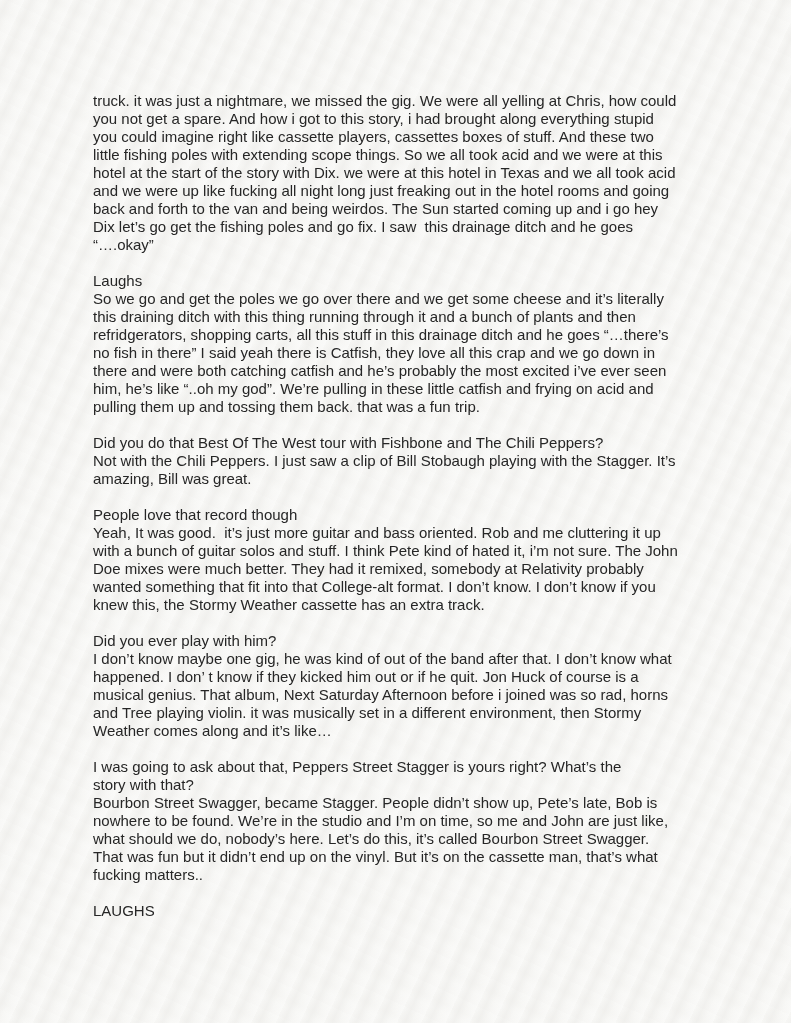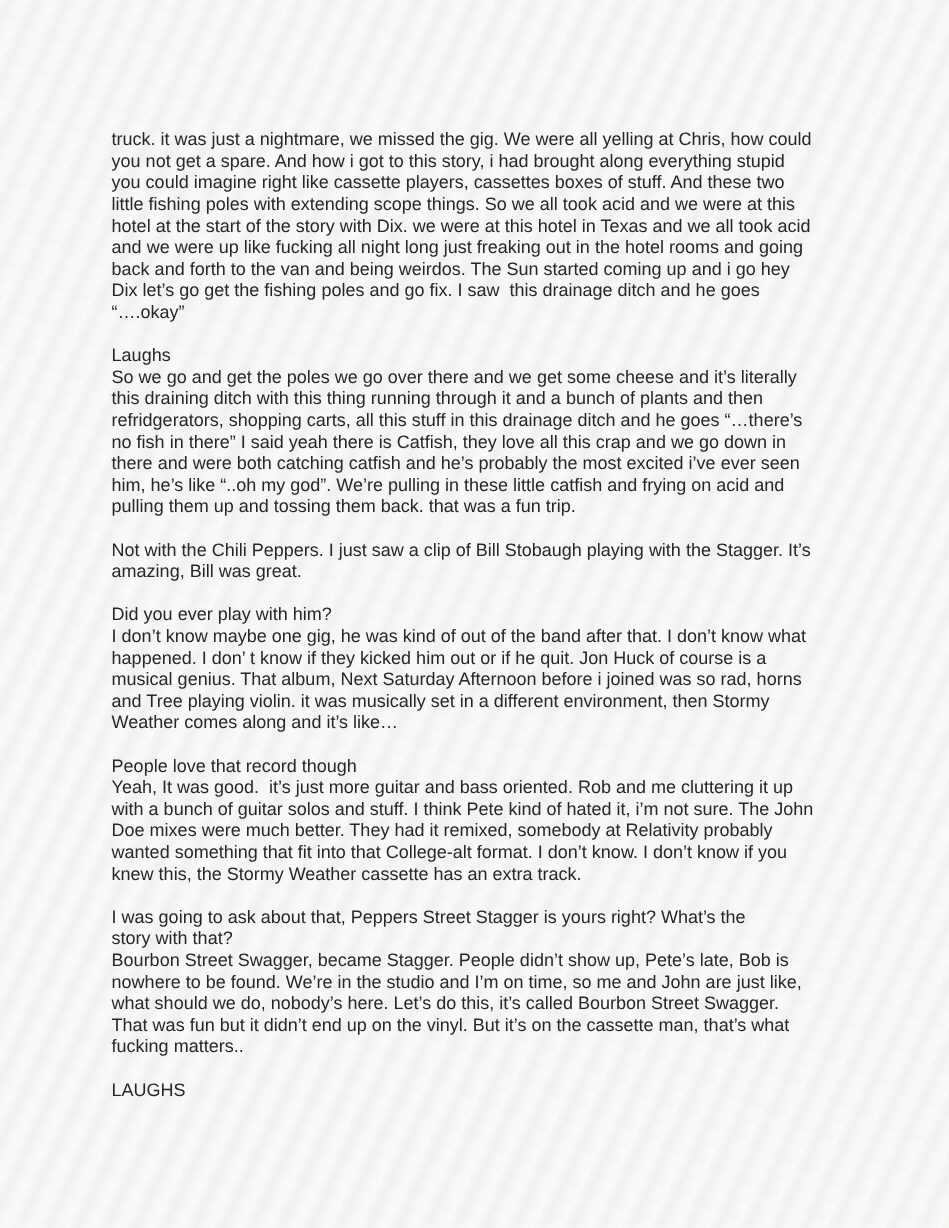--- a/index.html
+++ b/index.html
@@ -24,21 +24,21 @@
       repeating-linear-gradient(25deg,
         rgba(244,243,241,0.4) 0px,
         rgba(255,255,255,0.0) 11px,
         rgba(240,239,236,0.3) 19px,
         rgba(255,255,255,0.0) 31px),
       #f8f8f6;
   }
   .doc {
     position: absolute;
     left: 93px;
-    top: 108px;
+    top: 92px;
     width: 682px;
     color: #262626;
     font-size: 15px;
     line-height: 18px;
   }
   .sec { margin: 0 0 18px 0; }
   .head, .body {
     margin: 0;
     font-size: 15px;
     line-height: 18px;
@@ -71,40 +71,41 @@
     <p class="body">So we go and get the poles we go over there and we get some cheese and it’s literally
 this draining ditch with this thing running through it and a bunch of plants and then
 refridgerators, shopping carts, all this stuff in this drainage ditch and he goes “…there’s
 no fish in there” I said yeah there is Catfish, they love all this crap and we go down in
 there and were both catching catfish and he’s probably the most excited i’ve ever seen
 him, he’s like “..oh my god”. We’re pulling in these little catfish and frying on acid and
 pulling them up and tossing them back. that was a fun trip.</p>
   </section>
 
   <section class="sec">
+    <h2 class="head">Did you do that Best Of The West tour with Fishbone and The Chili Peppers?</h2>
     <p class="body">Not with the Chili Peppers. I just saw a clip of Bill Stobaugh playing with the Stagger. It’s
 amazing, Bill was great.</p>
+  </section>
+
+  <section class="sec">
+    <h2 class="head">People love that record though</h2>
+    <p class="body">Yeah, It was good.  it’s just more guitar and bass oriented. Rob and me cluttering it up
+with a bunch of guitar solos and stuff. I think Pete kind of hated it, i’m not sure. The John
+Doe mixes were much better. They had it remixed, somebody at Relativity probably
+wanted something that fit into that College-alt format. I don’t know. I don’t know if you
+knew this, the Stormy Weather cassette has an extra track.</p>
   </section>
 
   <section class="sec">
     <h2 class="head">Did you ever play with him?</h2>
     <p class="body">I don’t know maybe one gig, he was kind of out of the band after that. I don’t know what
 happened. I don’ t know if they kicked him out or if he quit. Jon Huck of course is a
 musical genius. That album, Next Saturday Afternoon before i joined was so rad, horns
 and Tree playing violin. it was musically set in a different environment, then Stormy
 Weather comes along and it’s like…</p>
-  </section>
-
-  <section class="sec">
-    <h2 class="head">People love that record though</h2>
-    <p class="body">Yeah, It was good.  it’s just more guitar and bass oriented. Rob and me cluttering it up
-with a bunch of guitar solos and stuff. I think Pete kind of hated it, i’m not sure. The John
-Doe mixes were much better. They had it remixed, somebody at Relativity probably
-wanted something that fit into that College-alt format. I don’t know. I don’t know if you
-knew this, the Stormy Weather cassette has an extra track.</p>
   </section>
 
   <section class="sec">
     <h2 class="head">I was going to ask about that, Peppers Street Stagger is yours right? What’s the
 story with that?</h2>
     <p class="body">Bourbon Street Swagger, became Stagger. People didn’t show up, Pete’s late, Bob is
 nowhere to be found. We’re in the studio and I’m on time, so me and John are just like,
 what should we do, nobody’s here. Let’s do this, it’s called Bourbon Street Swagger.
 That was fun but it didn’t end up on the vinyl. But it’s on the cassette man, that’s what
 fucking matters..</p>

